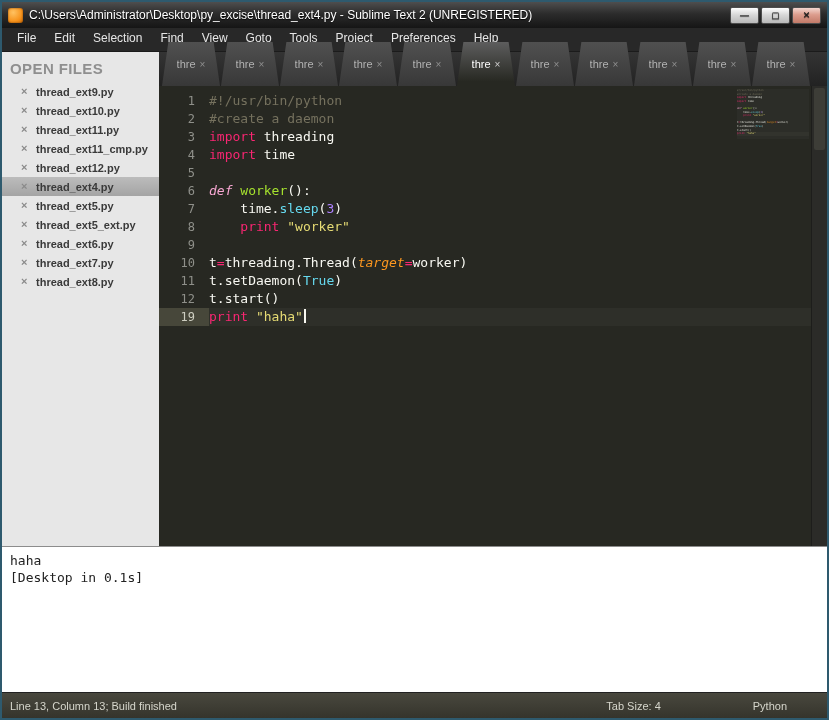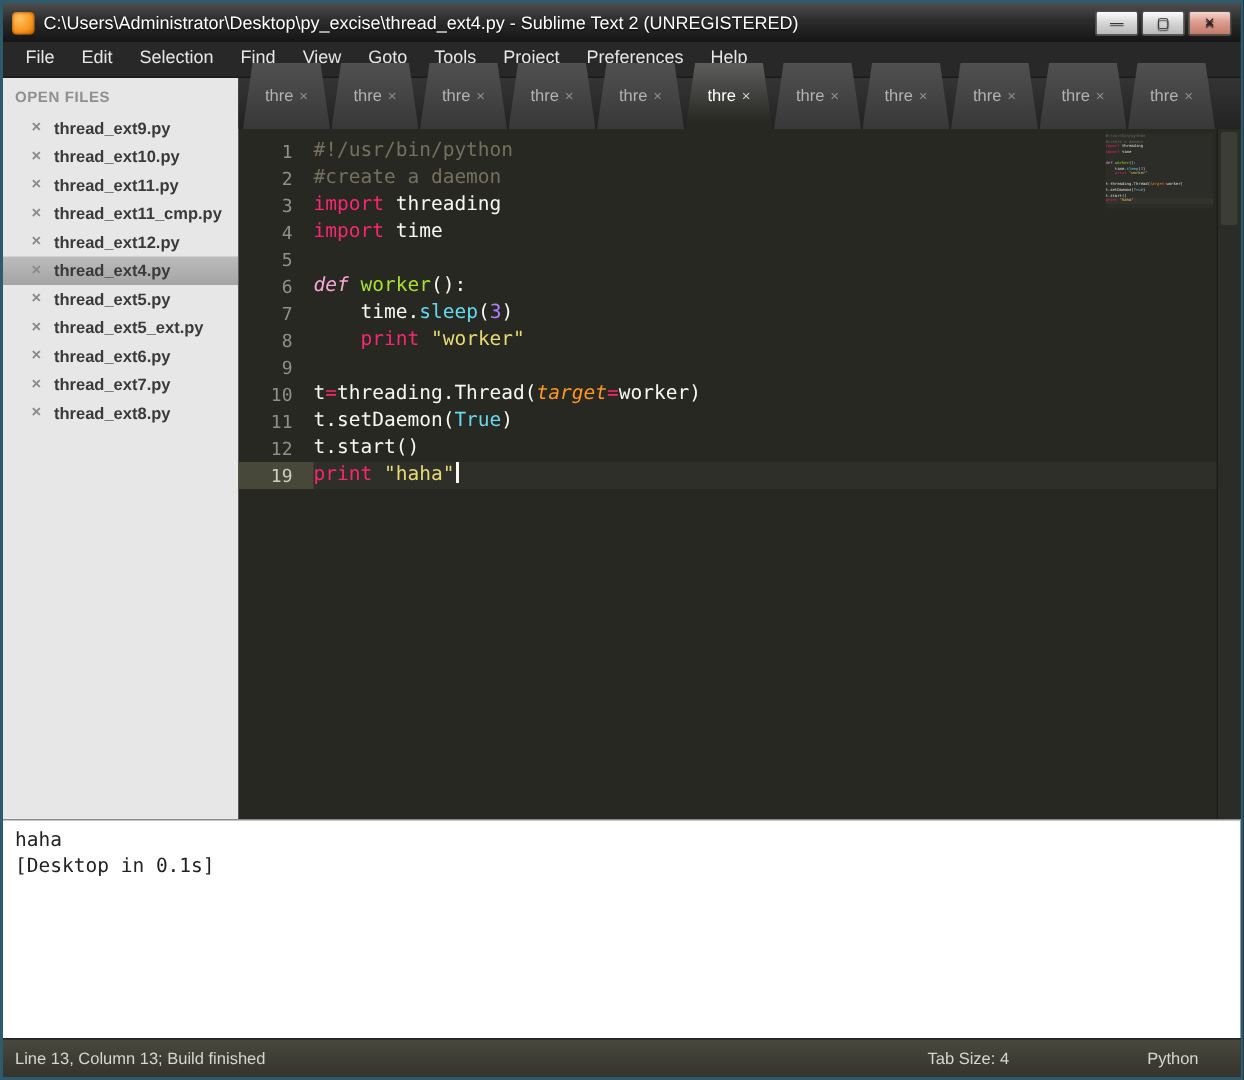--- a/index.html
+++ b/index.html
@@ -11,21 +11,21 @@
   .title-text{flex:1;white-space:nowrap;overflow:hidden;}
   .win-controls{display:flex;gap:2px;margin-left:8px;}
   .win-btn{width:29px;height:17px;box-sizing:border-box;border:1px solid #4d4d4d;border-radius:2px;background:linear-gradient(#fdfdfd,#d8d8d8 45%,#b9b9b9);color:#222;font-size:9px;line-height:15px;text-align:center;cursor:default;}
   .win-btn.close{background:linear-gradient(#f3d6cf,#dc9c8d 45%,#c27a68);}
   
   .menubar{height:23px;flex:none;display:flex;align-items:flex-start;background:#282828;color:#e6e6e6;font-size:12px;padding-left:6px;border-bottom:1px solid #1b1b1b;}
   .menu-item{padding:3px 9px;border-radius:2px;}
   
   .main{flex:1;display:flex;min-height:0;}
   .sidebar{width:157px;flex:none;background:#e7e7e7;overflow:hidden;display:flex;flex-direction:column;}
-  .sidebar-header{padding:8px 10px 5px 8px;font-size:10px;font-weight:bold;color:#8f8f8f;letter-spacing:.4px;}
+  .sidebar-header{padding:8px 10px 5px 8px;font-size:15px;font-weight:bold;color:#8f8f8f;letter-spacing:.4px;}
   .file-item{height:19px;display:flex;align-items:center;padding-left:19px;font-size:11px;font-weight:bold;color:#3a3a3a;white-space:nowrap;}
   .file-item.selected{background:linear-gradient(#bcbcbc,#a4a4a4);}
   .file-close{color:#8a8a8a;font-size:11px;width:9px;margin-right:6px;line-height:11px;}
   
   .editor-col{flex:1;display:flex;flex-direction:column;min-width:0;background:#272822;}
   .tabbar{height:34px;flex:none;display:flex;align-items:flex-end;background:linear-gradient(#343434,#222);padding:0 0 0 3px;}
   .tab{width:58px;height:44px;flex:none;margin-right:1px;display:flex;align-items:center;justify-content:center;gap:4px;font-size:11px;color:#b2b2b2;background:linear-gradient(#505050,#383838);clip-path:polygon(11% 0,89% 0,100% 100%,0 100%);}
   .tab.active{background:linear-gradient(#5d5d5d,#272822 90%);color:#fff;}
   .tab-label{max-width:30px;overflow:hidden;white-space:nowrap;}
   .tab-close{color:#8f8f8f;font-size:10px;}
@@ -53,21 +53,21 @@
   .minimap .line-row{height:3.6px;}
   .minimap .code{white-space:pre;}
   .vscrollbar{position:absolute;top:0;right:0;bottom:0;width:15px;background:#2b2b28;border-left:1px solid #1d1d1b;}
   .vscroll-thumb{position:absolute;top:2px;left:2px;right:2px;height:62px;background:#3d3d37;border-radius:2px;}
   
   .output{height:146px;flex:none;background:#ffffff;border-top:1px solid #8c8c8c;padding:5px 8px;box-sizing:border-box;font-family:"DejaVu Sans Mono","Liberation Mono",monospace;font-size:13px;line-height:17px;color:#222;overflow:hidden;}
   
   .statusbar{height:25px;flex:none;display:flex;align-items:center;background:linear-gradient(#49483e,#35342c);color:#d6d6cc;font-size:11px;padding:0 8px;border-top:1px solid #222;}
   .status-left{flex:1;white-space:nowrap;}
   .status-tabsize{margin-right:92px;white-space:nowrap;}
-  .status-syntax{margin-right:20px;white-space:nowrap;}
+  .status-syntax{margin-right:32px;white-space:nowrap;}
 </style>
 </head>
 <body>
 
 <div class="window">
 
   <div class="titlebar">
     <div class="app-icon"></div>
     <div class="title-text">C:\Users\Administrator\Desktop\py_excise\thread_ext4.py - Sublime Text 2 (UNREGISTERED)</div>
     <div class="win-controls">

